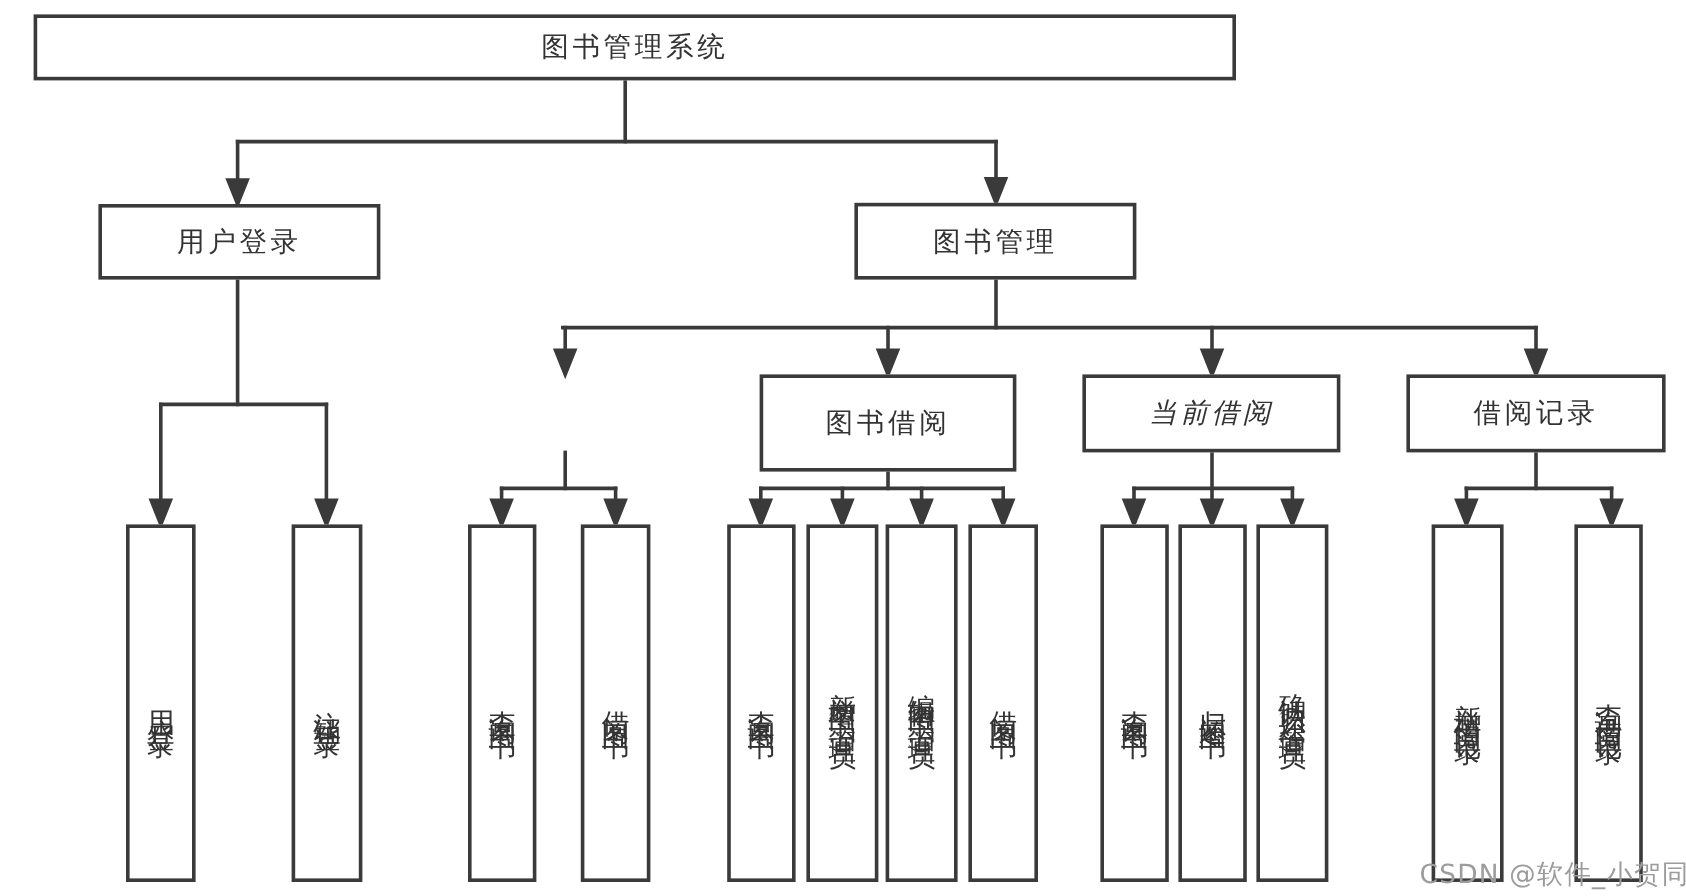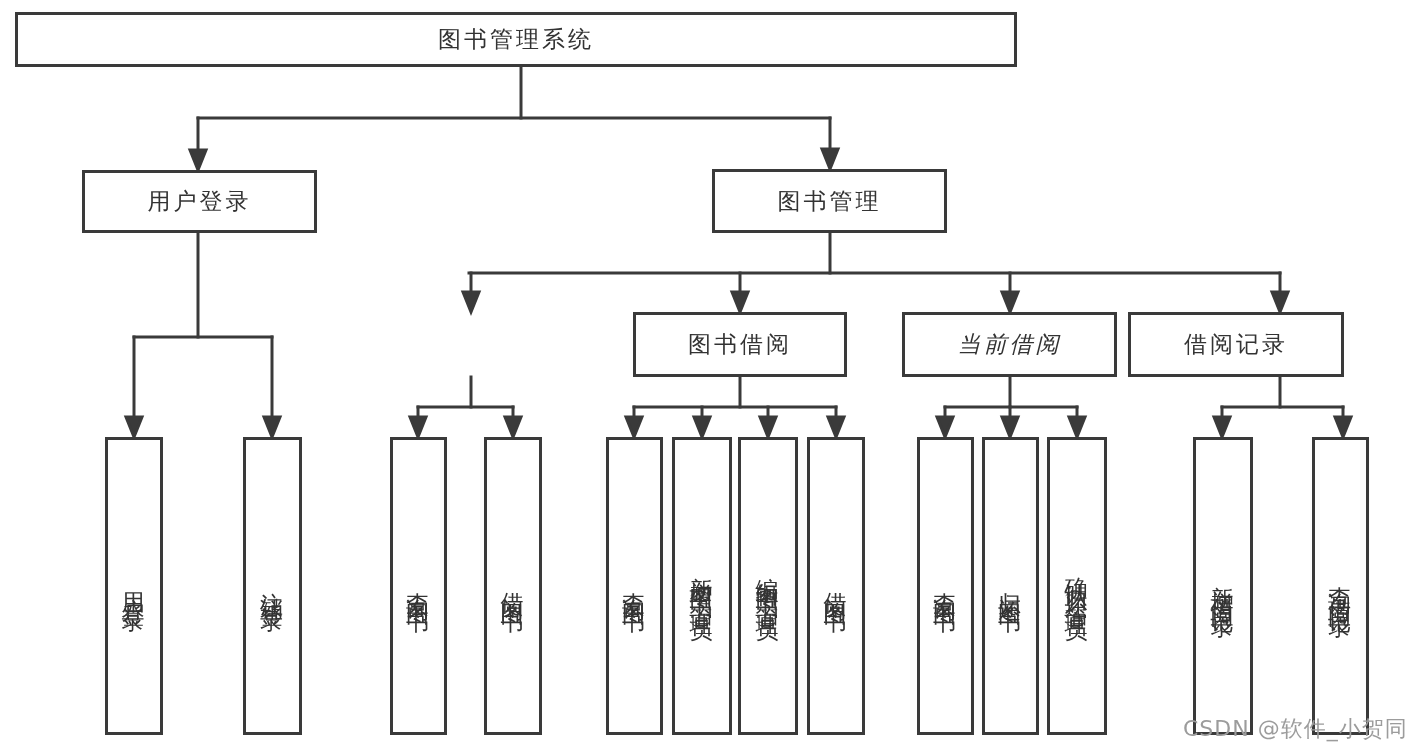--- a/index.html
+++ b/index.html
@@ -41,27 +41,27 @@
     left: 1183px;
     top: 714px;
     font-size: 22px;
     letter-spacing: 1px;
     color: #9c9c9c;
     z-index: 5;
     white-space: nowrap;
   }
 
   
-  #b-root  { left: 15px;   top: 12px;  width: 1002px; height: 55px; }
+  #b-root  { left: 28px;   top: 12px;  width: 1002px; height: 55px; }
   #b-l2-0  { left: 82px;   top: 170px; width: 235px;  height: 63px; }
   #b-l2-1  { left: 712px;  top: 169px; width: 235px;  height: 64px; }
   #b-l3-0  { left: 362px;  top: 312px; width: 215px;  height: 65px; }
-  #b-l3-1  { left: 633px;  top: 312px; width: 214px;  height: 65px; }
+  #b-l3-1  { left: 633px;  top: 312px; width: 214px;  height: 81px; }
   #b-l3-2  { left: 902px;  top: 312px; width: 215px;  height: 65px; font-style: italic; }
-  #b-l3-3  { left: 1128px; top: 312px; width: 216px;  height: 65px; }
+  #b-l3-3  { left: 1172px; top: 312px; width: 216px;  height: 65px; }
   #b-lf-0  { left: 105px;  width: 58px; }
   #b-lf-1  { left: 243px;  width: 59px; }
   #b-lf-2  { left: 390px;  width: 57px; }
   #b-lf-3  { left: 484px;  width: 58px; }
   #b-lf-4  { left: 606px;  width: 57px; }
   #b-lf-5  { left: 672px;  width: 60px; }
   #b-lf-6  { left: 738px;  width: 60px; }
   #b-lf-7  { left: 807px;  width: 58px; }
   #b-lf-8  { left: 917px;  width: 57px; }
   #b-lf-9  { left: 982px;  width: 57px; }

